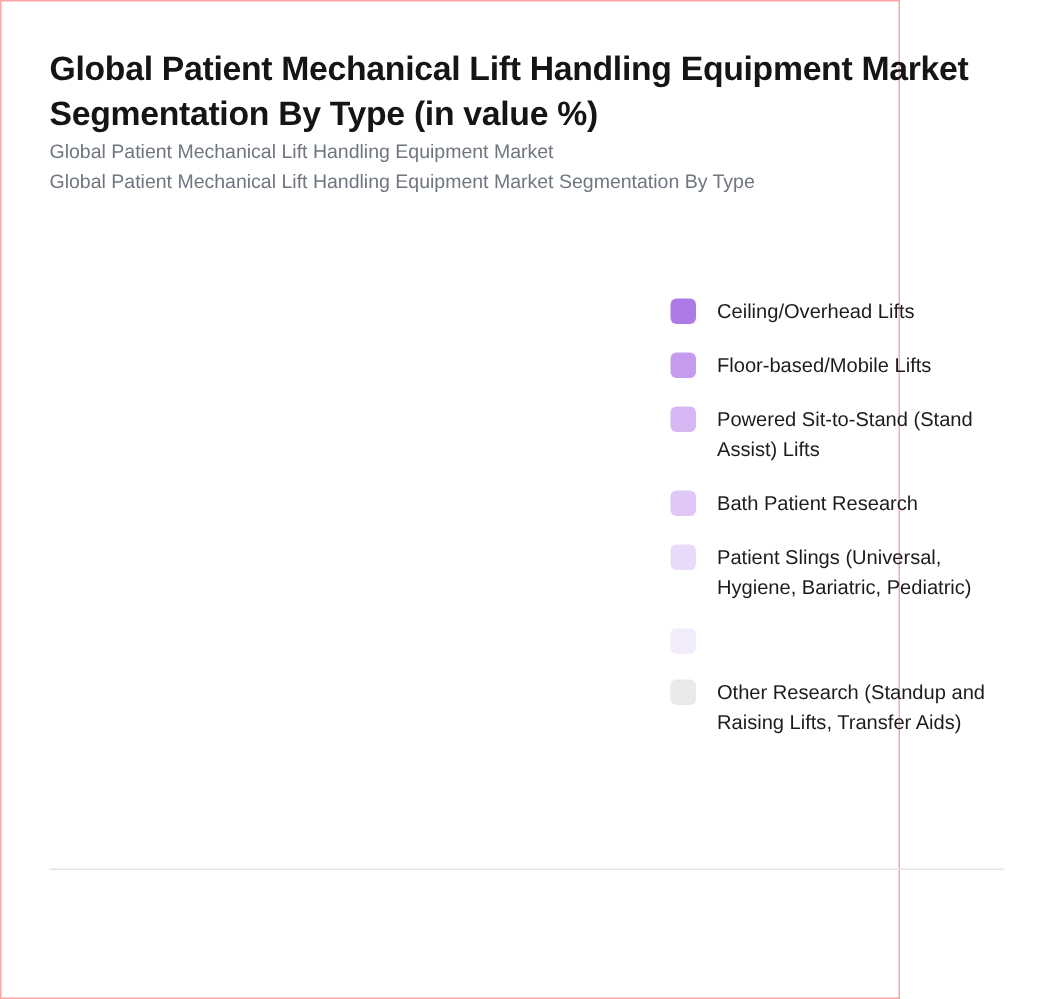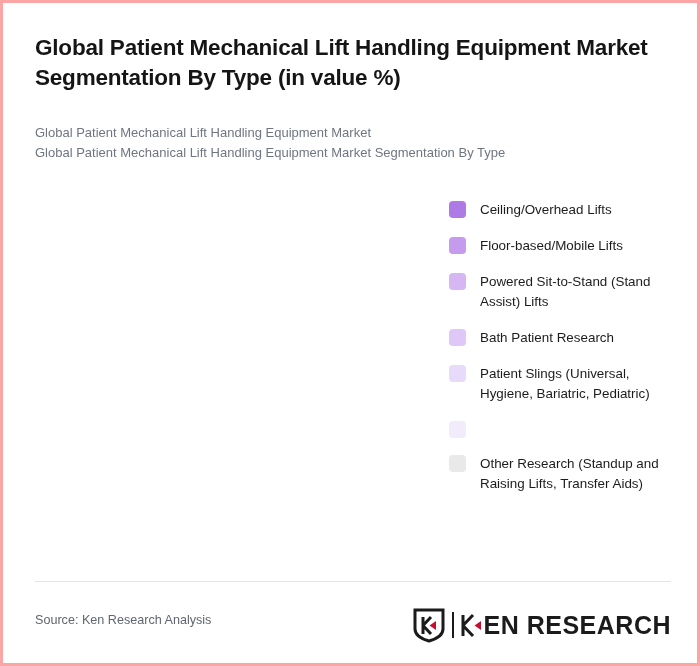--- a/index.html
+++ b/index.html
@@ -11,42 +11,42 @@
     height: 666px;
     background: #ffffff;
     font-family: "Liberation Sans", sans-serif;
     color: #1a1a1a;
     overflow: hidden;
     position: relative;
   }
   .page {
     position: absolute;
     top: 0; left: 0;
-    width: 700px;
+    width: 600px;
     height: 666px;
     box-sizing: border-box;
-    border: 3px solid #fca5a5;
+    border: 1px solid #fca5a5;
     background: #fff;
   }
   .header {
     position: absolute;
     left: 32px;
     top: 30px;
     width: 640px;
   }
   .title {
     font-size: 22.5px;
     font-weight: bold;
     line-height: 30px;
     letter-spacing: -0.2px;
     color: #151515;
     margin: 0;
   }
   .subtitles {
-    margin-top: 30px;
+    margin-top: 0;
   }
   .subtitle {
     font-size: 13px;
     line-height: 20px;
     color: #6f7680;
   }
   .chart-area {
     position: absolute;
     left: 0;
     top: 175px;
@@ -195,32 +195,14 @@
         <div class="legend-item">
           <span class="legend-swatch" style="background: rgb(233, 233, 233);"></span>
           <span class="legend-label">Other Research (Standup and Raising Lifts, Transfer Aids)</span>
         </div>
       </div>
 
   </div>
 
   <div class="divider"></div>
 
-  <div class="footer">
-    <div class="source">Source: Ken Research Analysis</div>
-    <div class="brand">
-      <svg width="34" height="36" viewBox="0 0 34 36">
-        <path d="M3 3 H31 V22 C31 28 24 32 17 34 C10 32 3 28 3 22 Z" fill="#ffffff" stroke="#1b1b1b" stroke-width="3"></path>
-        <path d="M11 10 V27 M11 18.5 L19 10 M11 18.5 L19 27" stroke="#1b1b1b" stroke-width="3" fill="none"></path>
-        <path d="M24 14 L24 23 L17.5 18.5 Z" fill="#C8102E"></path>
-      </svg>
-      <div class="brand-sep"></div>
-      <div class="brand-text">
-        <svg width="22" height="25" viewBox="0 0 22 25" style="margin-right:1px">
-          <path d="M2 2 V23 M2 12.5 L12 2 M2 12.5 L12 23" stroke="#1b1b1b" stroke-width="3" fill="none"></path>
-          <path d="M20 8 L20 17 L13.5 12.5 Z" fill="#C8102E"></path>
-        </svg>
-        <span>EN RESEARCH</span>
-      </div>
-    </div>
-  </div>
 
 </div>
 
 </body></html>

